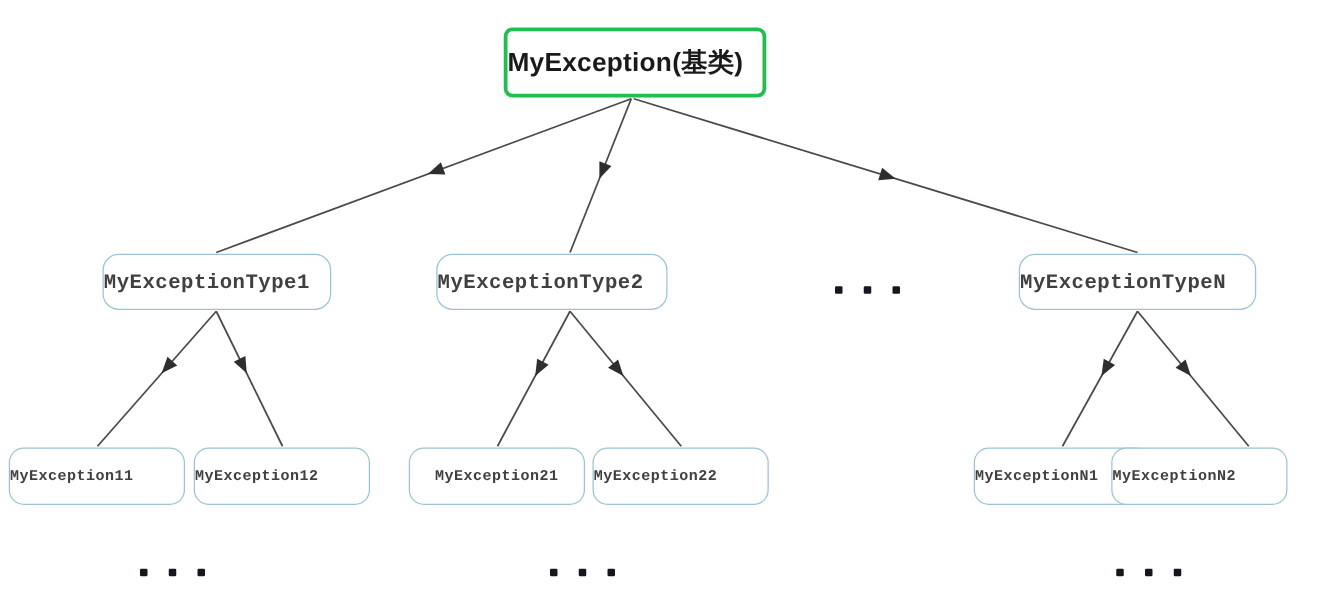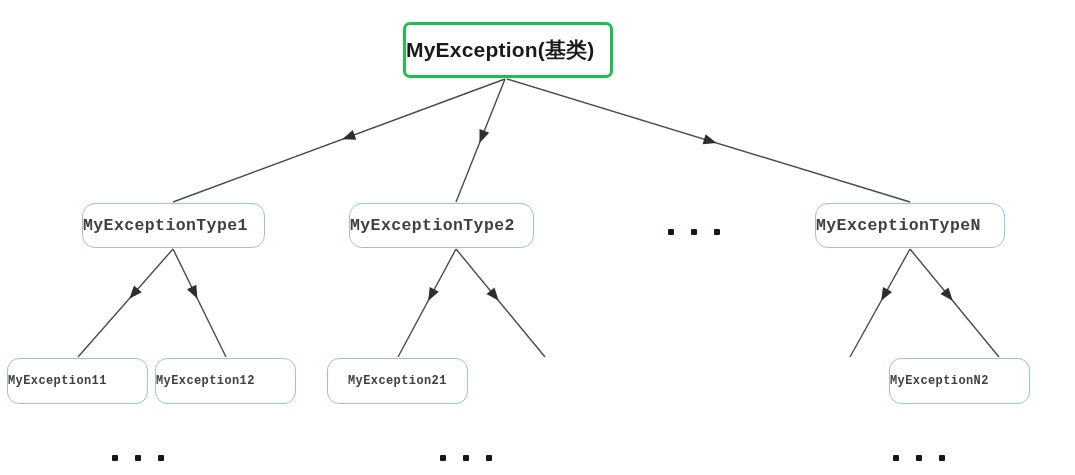--- a/index.html
+++ b/index.html
@@ -113,20 +113,26 @@
 
   <div class="node node-leaf" style="left: 7px; top: 358px; width: 141px; height: 46px;">
     <span>MyException11</span>
   </div>
   <div class="node node-leaf" style="left: 155px; top: 358px; width: 141px; height: 46px;">
     <span>MyException12</span>
   </div>
   <div class="node node-leaf" style="left: 327px; top: 358px; width: 141px; height: 46px; padding-left: 20px;">
     <span>MyException21</span>
   </div>
+  <div class="node node-leaf" style="left: 474px; top: 358px; width: 141px; height: 46px;">
+    <span>MyException22</span>
+  </div>
+  <div class="node node-leaf" style="left: 779px; top: 358px; width: 141px; height: 46px;">
+    <span>MyExceptionN1</span>
+  </div>
   <div class="node node-leaf" style="left: 889px; top: 358px; width: 141px; height: 46px;">
     <span>MyExceptionN2</span>
   </div>
 
   <div class="ellipsis" style="left: 668px; top: 222px; width: 52px; height: 20px;">
     <span></span>
     <span></span>
     <span></span>
   </div>
   <div class="ellipsis" style="left: 112px; top: 448px; width: 52px; height: 20px;">

